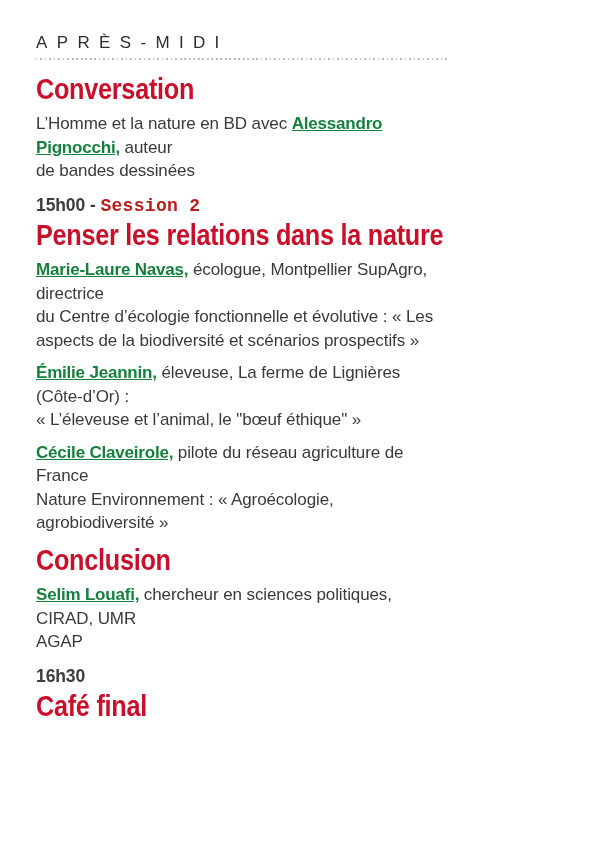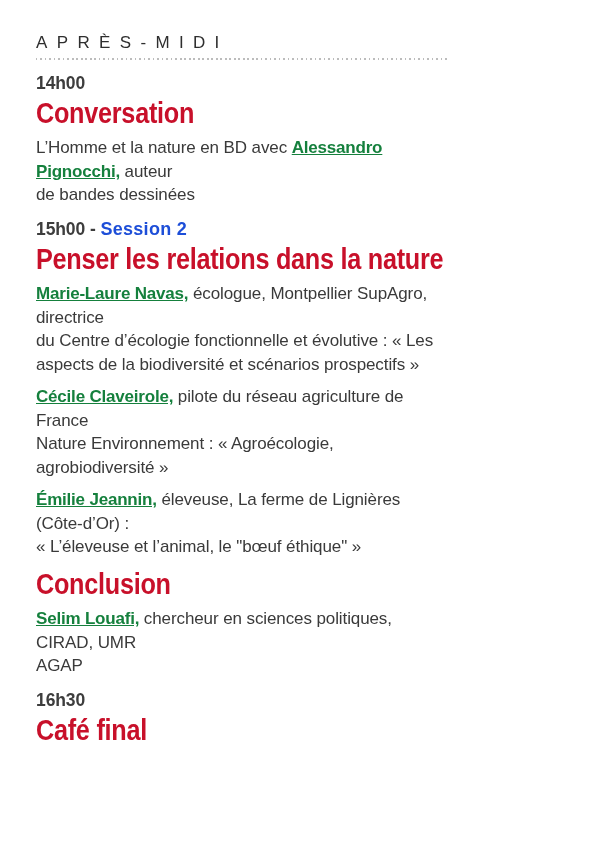--- a/index.html
+++ b/index.html
@@ -24,22 +24,22 @@
   .dotted-rule{
     height:2px;width:100%;margin:0 0 13px 0;
     background-image:repeating-linear-gradient(90deg,#bcbcbc 0 1.5px,transparent 1.5px 4.5px);
   }
   .time{
     margin:12px 0 3px 0;
     font-size:17.5px;font-weight:700;color:var(--time);
     letter-spacing:-0.1px;
   }
   .session{
-    font-family:Liberation Sans, sans-serif;
-    font-weight:700;font-size:18px;color:#1d4ed8;letter-spacing:.3px;
+    font-family:Liberation Mono, monospace;
+    font-weight:700;font-size:18px;color:#b91c1c;letter-spacing:.3px;
   }
   .title{
     margin:2px 0 7px 0;
     font-size:29px;line-height:1.12;font-weight:700;color:var(--red);
     letter-spacing:-0.3px;white-space:nowrap;
     transform:scaleX(.87);transform-origin:left center;
   }
   .body{
     margin:0 0 9px 0;max-width:545px;
     font-size:17px;line-height:23.5px;color:var(--text);
@@ -51,36 +51,35 @@
 <body>
 
 <div class="page">
 
   <header>
     <h1 class="kicker">APRÈS-MIDI</h1>
     <div class="dotted-rule"></div>
   </header>
 
   <section>
-    <p class="time"><span>14h00</span><span class="session"></span></p>
     <h2 class="title">Conversation</h2>
     <p class="body"><span>L’Homme et la nature en BD avec </span><b>Alessandro Pignocchi,</b><span> auteur
 de bandes dessinées</span></p>
   </section>
 
   <section>
     <p class="time"><span>15h00 - </span><span class="session">Session 2</span></p>
     <h2 class="title">Penser les relations dans la nature</h2>
     <p class="body"><span></span><b>Marie-Laure Navas,</b><span> écologue, Montpellier SupAgro, directrice
 du Centre d’écologie fonctionnelle et évolutive : « Les
 aspects de la biodiversité et scénarios prospectifs »</span></p>
+    <p class="body"><span></span><b>Émilie Jeannin,</b><span> éleveuse, La ferme de Lignières (Côte-d’Or) :
+« L’éleveuse et l’animal, le "bœuf éthique" »</span></p>
     <p class="body"><span></span><b>Cécile Claveirole,</b><span> pilote du réseau agriculture de France
 Nature Environnement : « Agroécologie, agrobiodiversité »</span></p>
-    <p class="body"><span></span><b>Émilie Jeannin,</b><span> éleveuse, La ferme de Lignières (Côte-d’Or) :
-« L’éleveuse et l’animal, le "bœuf éthique" »</span></p>
   </section>
 
   <section>
     <h2 class="title">Conclusion</h2>
     <p class="body"><span></span><b>Selim Louafi,</b><span> chercheur en sciences politiques, CIRAD, UMR
 AGAP</span></p>
   </section>
 
   <section>
     <p class="time"><span>16h30</span><span class="session"></span></p>

